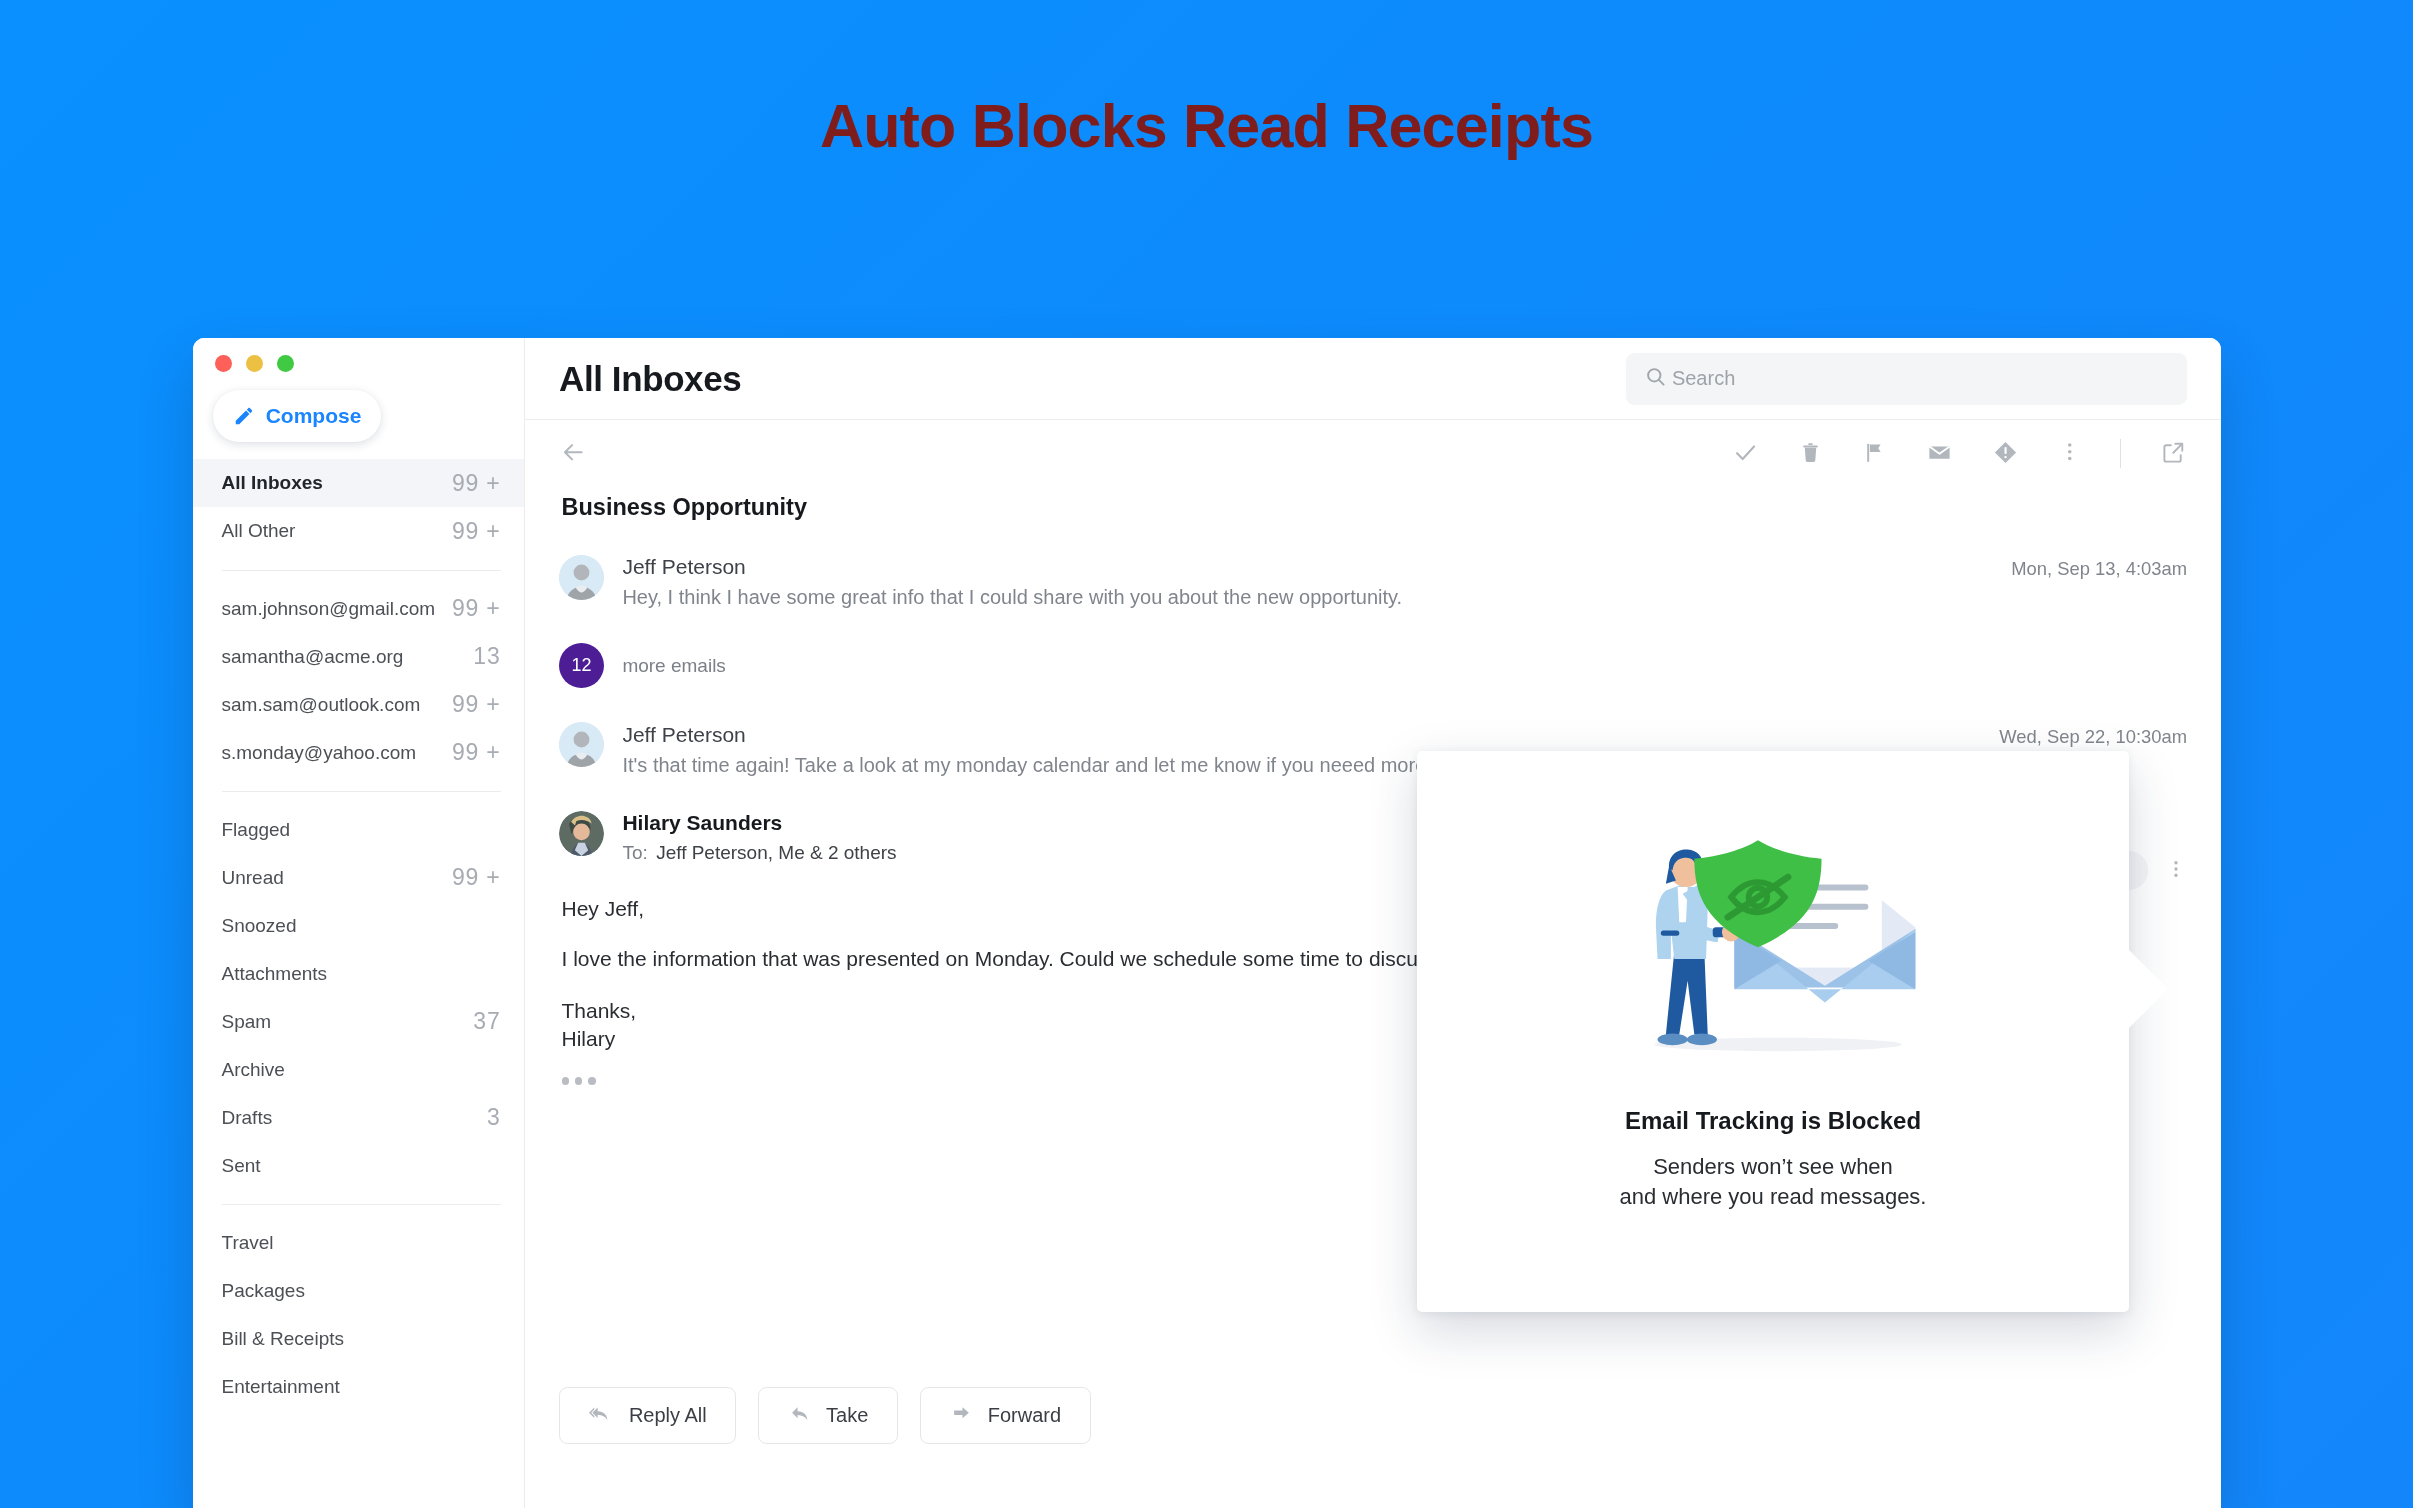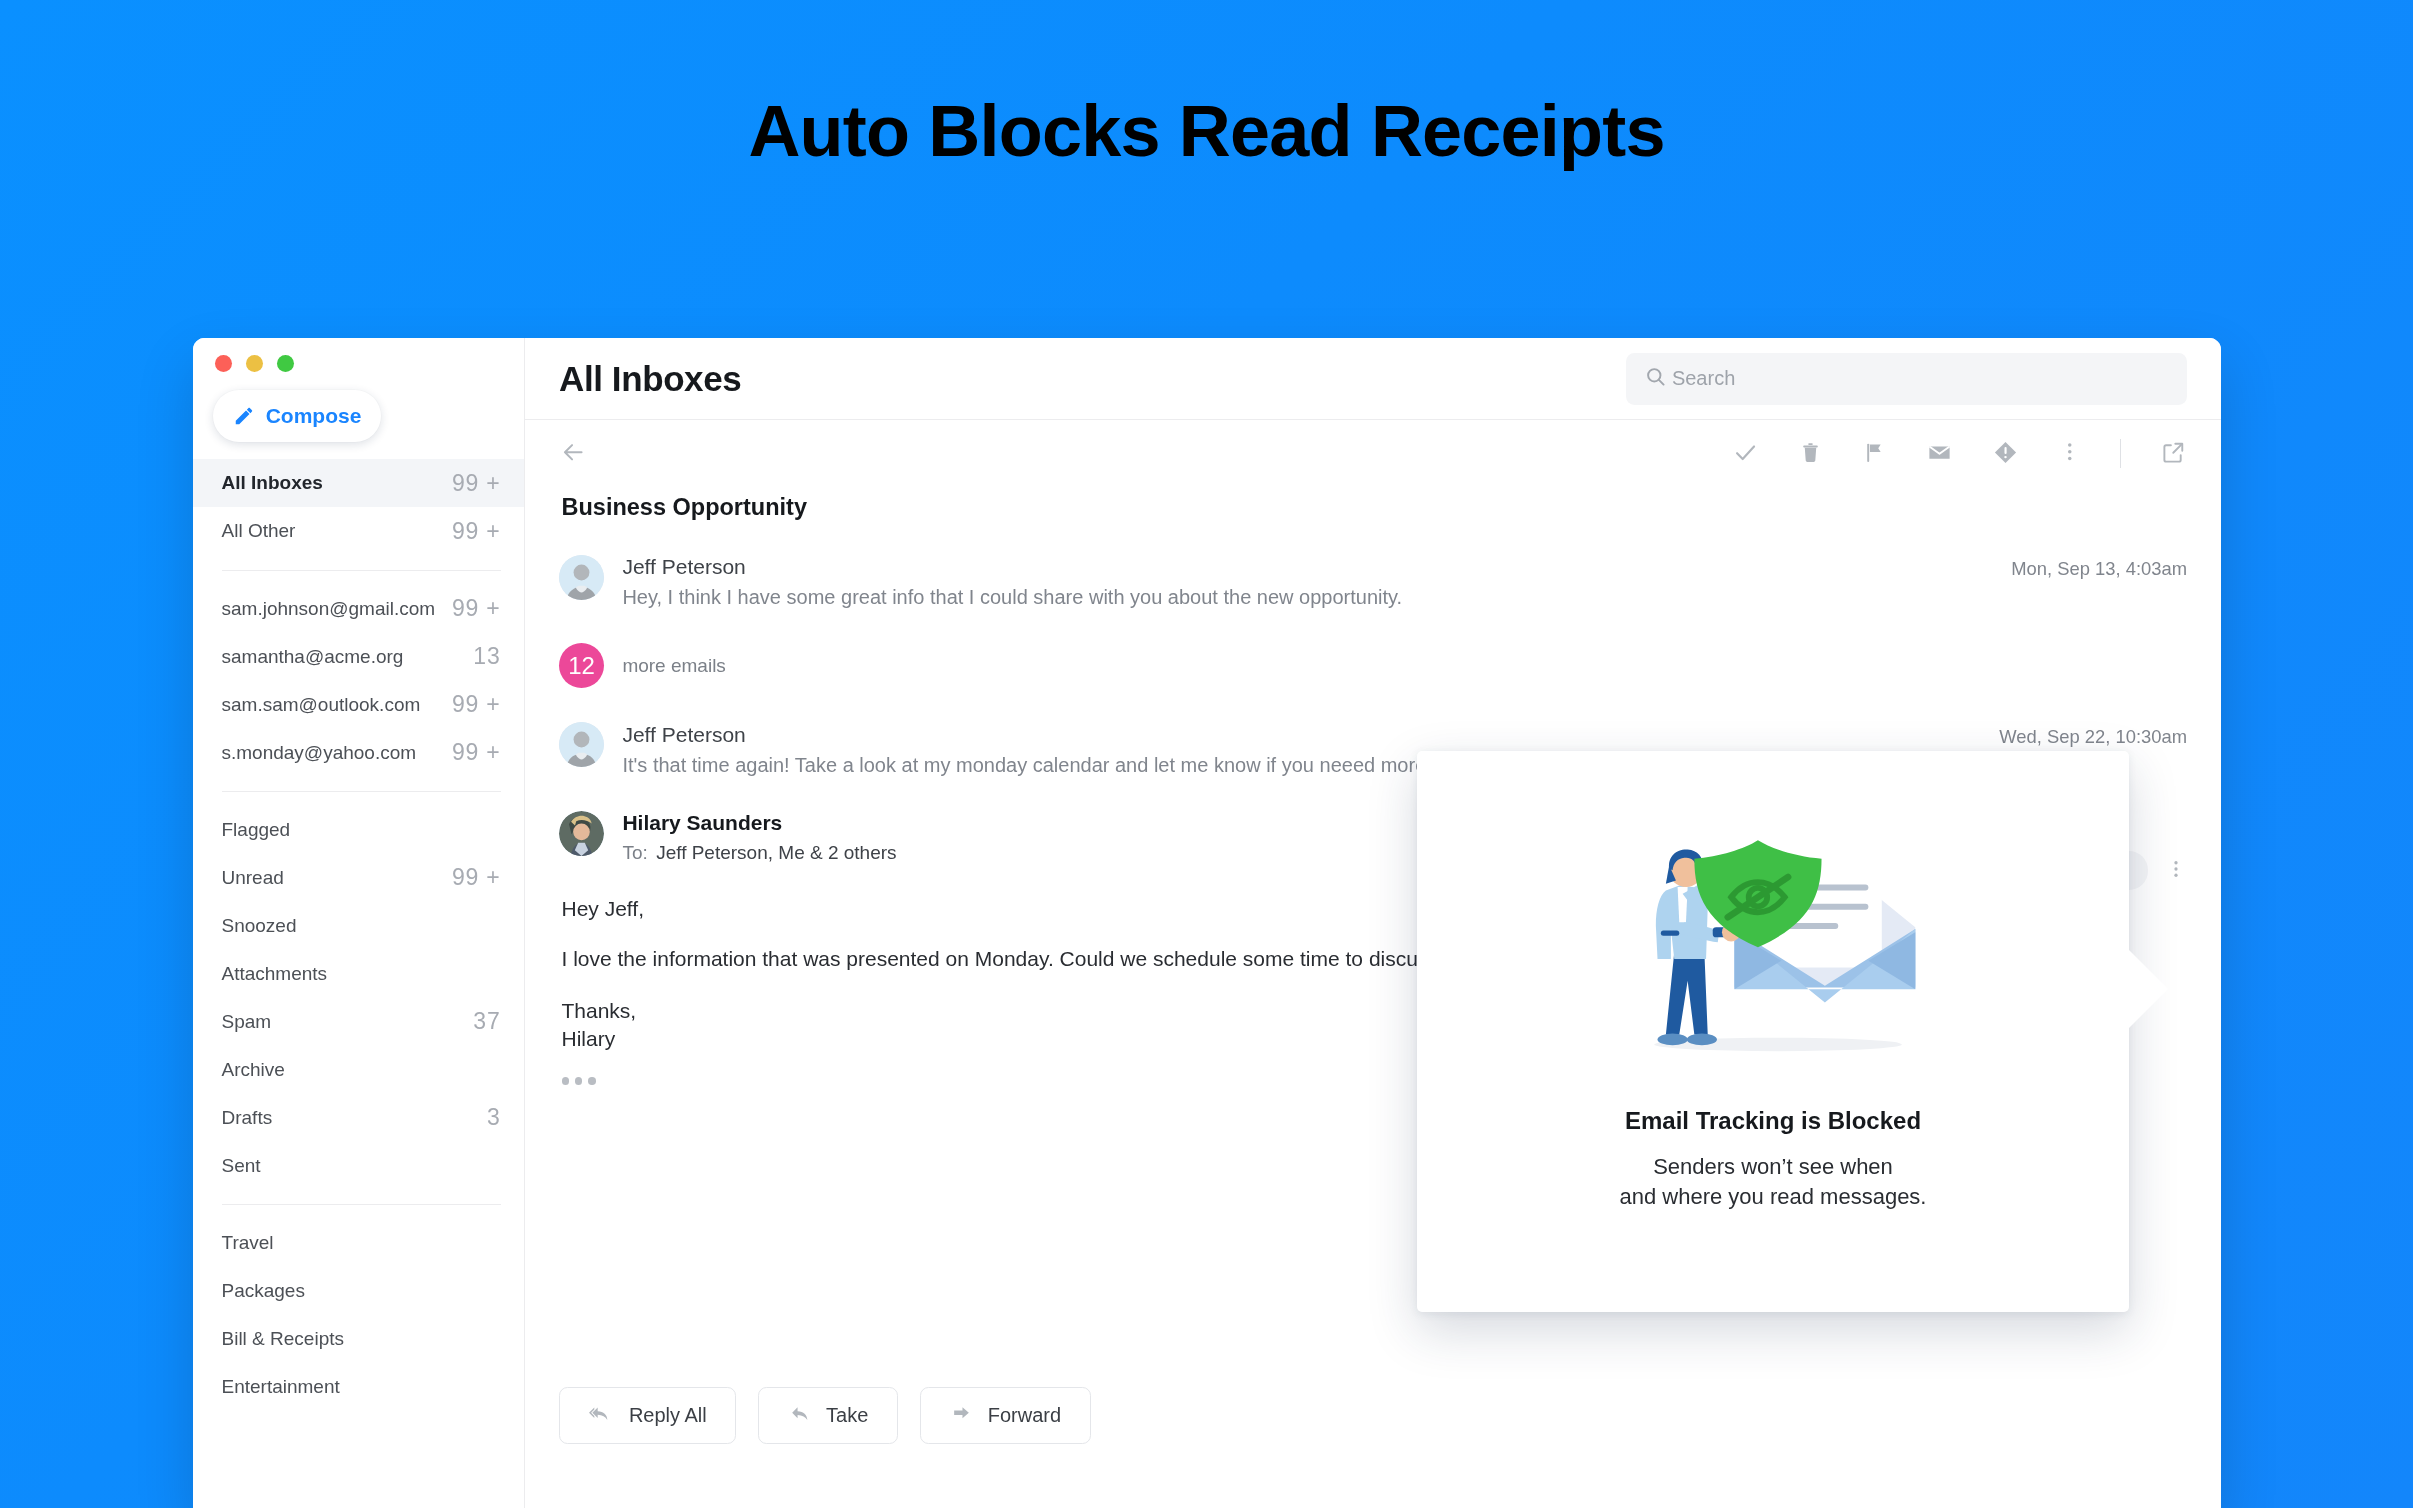--- a/index.html
+++ b/index.html
@@ -11,22 +11,22 @@
   }
 
   
   .hero {
     position: absolute;
     left: 0; top: 94px;
     width: 2413px;
     text-align: center;
   }
   .hero-title {
-    color: #000000;
-    font-size: 72px;
+    color: #7f1d1d;
+    font-size: 61px;
     line-height: 1.05;
     font-weight: 700;
     letter-spacing: -0.8px;
   }
 
   
   .app-window {
     position: absolute;
     left: 193px; top: 338px;
     width: 2028px; height: 1171px;
@@ -164,23 +164,23 @@
   }
   .avatar {
     width: 45px; height: 45px;
     border-radius: 50%;
     flex: 0 0 45px;
     overflow: hidden;
     background: #d9e7f2;
   }
   .avatar svg { display:block; width: 45px; height: 45px; }
   .avatar.count {
-    background: #ec4899;
+    background: #4c1d95;
     color: #ffffff;
-    font-size: 24px;
+    font-size: 18px;
     display: flex; align-items: center; justify-content: center;
   }
   .msg-body { flex: 1; min-width: 0; padding-top: 0.8px; }
   .msg-sender {
     font-size: 21px;
     color: #3e4248;
     margin-bottom: 6.7px;
   }
   .msg-sender.bold { color: #16191d; font-weight: 700; }
   .msg-preview {

